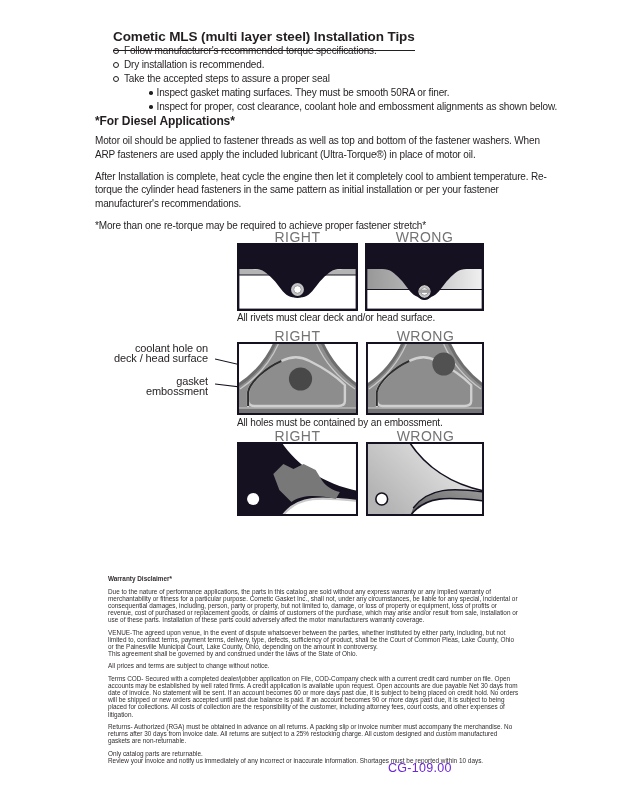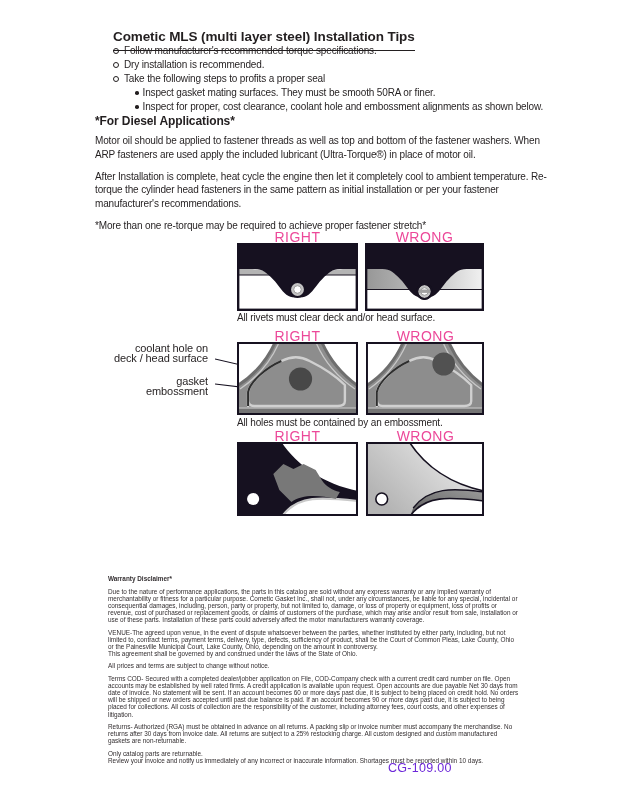--- a/index.html
+++ b/index.html
@@ -9,28 +9,28 @@
   }
   
   .title{
     position:absolute;left:113px;top:20px;font-size:13.5px;font-weight:bold;
     letter-spacing:-0.1px;border-bottom:1.5px solid #231f20;padding-bottom:6px;
   }
   
   .tips{position:absolute;left:113px;top:44px;width:460px;font-size:10px;letter-spacing:-0.15px;}
   .tip-row{display:flex;align-items:flex-start;line-height:14px;}
   .obullet{flex:0 0 auto;width:4px;height:4px;border:1.2px solid #231f20;border-radius:50%;margin:4px 5px 0 0;}
-  .sub{margin-left:22px;}
+  .sub{margin-left:36px;}
   .sbullet{flex:0 0 auto;width:3.5px;height:3.5px;background:#231f20;border-radius:50%;margin:5px 4px 0 0;}
   
   .diesel{position:absolute;left:95px;top:114px;width:452px;font-size:10px;letter-spacing:-0.15px;}
   .diesel h2{margin:0 0 6px 0;font-size:12px;letter-spacing:-0.1px;}
   .diesel p{margin:0 0 8.5px 0;line-height:13.5px;}
   
-  .diag-header{position:absolute;width:121px;text-align:center;font-size:14px;letter-spacing:0.5px;color:#ec4899;}
+  .diag-header{position:absolute;width:121px;text-align:center;font-size:14px;letter-spacing:0.5px;color:#737373;}
   .diag-header.w{width:119px;}
   .panel{position:absolute;display:block;}
   .caption{position:absolute;font-size:10px;letter-spacing:-0.15px;line-height:11.5px;}
   .side-label{position:absolute;left:112px;width:96px;text-align:right;font-size:11px;line-height:9.8px;letter-spacing:-0.1px;}
   .leader-svg{position:absolute;left:215px;top:350px;}
   
   .disclaimer{position:absolute;left:108px;top:575px;width:413px;font-size:6.4px;line-height:7.1px;letter-spacing:0;color:#332e30;}
   .disclaimer .dhead{font-weight:bold;margin:0 0 5.5px 0;}
   .disclaimer p{margin:0 0 5.5px 0;}
   .prewrap{white-space:pre-line;}
@@ -48,21 +48,21 @@
     <div class="tip-row">
       <span class="obullet"></span>
       <span>Follow manufacturer's recommended torque specifications.</span>
     </div>
     <div class="tip-row">
       <span class="obullet"></span>
       <span>Dry installation is recommended.</span>
     </div>
     <div class="tip-row">
       <span class="obullet"></span>
-      <span>Take the following steps to profits a proper seal</span>
+      <span>Take the accepted steps to assure a proper seal</span>
     </div>
     <div class="tip-row sub">
       <span class="sbullet"></span>
       <span>Inspect gasket mating surfaces.  They must be smooth 50RA or finer.</span>
     </div>
     <div class="tip-row sub">
       <span class="sbullet"></span>
       <span>Inspect for proper, cost clearance, coolant hole and embossment alignments as shown below.</span>
     </div>
   </div>

